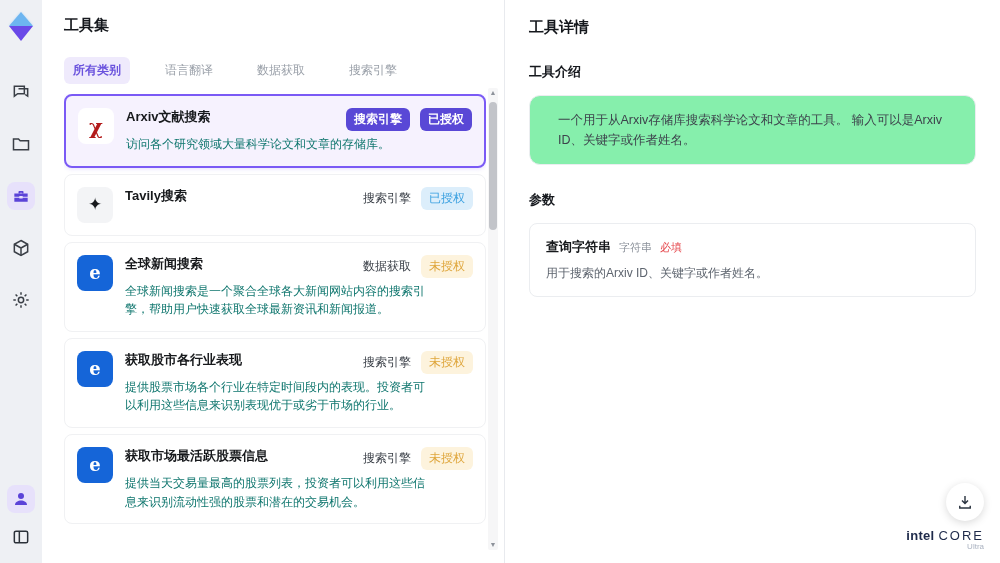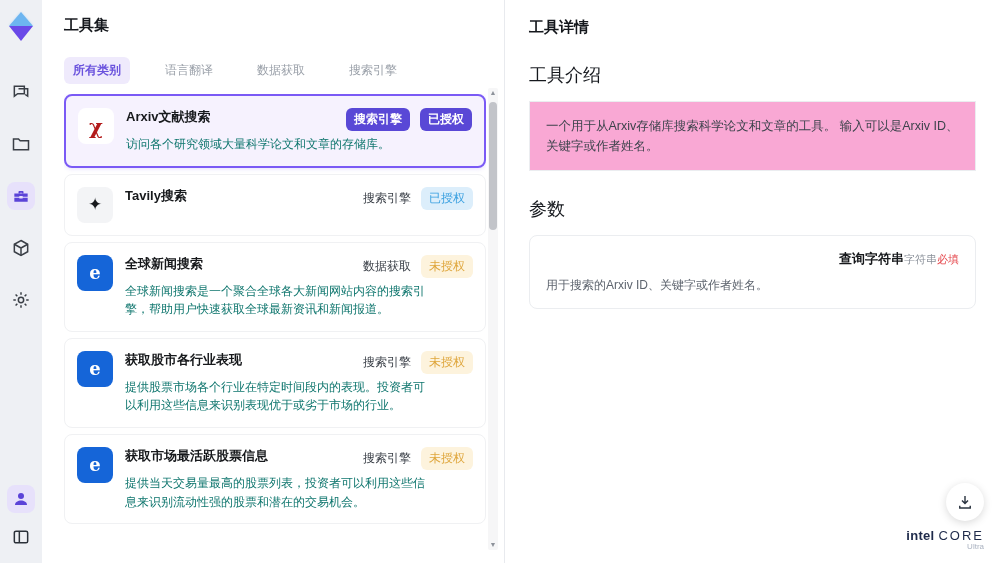--- a/index.html
+++ b/index.html
@@ -48,24 +48,24 @@
   .badge.yellow { background:#fdf3dd; color:#dfa63c; }
 
   
   .scrollbar { position:absolute; right:6px; top:88px; width:10px; height:462px; background:#f6f6f7; border-radius:2px; display:flex; flex-direction:column; align-items:center; }
   .scroll-arrow { font-size:7px; color:#8d929a; line-height:10px; height:10px; cursor:pointer; }
   .scroll-thumb { width:8px; height:128px; background:#c2c4c9; border-radius:4px; margin-top:4px; cursor:pointer; }
 
   
   .detail-panel { flex:1; border-left:1px solid #e8eaee; padding:18px 24px 0 24px; position:relative; }
   .detail-title { font-size:15px; font-weight:bold; color:#15181d; }
-  .section-heading { font-size:18px; font-weight:normal; color:#15181d; margin-top:26px; }
-  .intro-box { margin-top:14px; border:1px solid #ebedf0; border-radius:0; background:#f9a8d4; padding:14px 16px; font-size:12.5px; color:#3d434c; line-height:1.6; }
+  .section-heading { font-size:13px; font-weight:bold; color:#15181d; margin-top:26px; }
+  .intro-box { margin-top:14px; border:1px solid #ebedf0; border-radius:11px; background:#86efac; padding:14px 28px; font-size:12.5px; color:#3d434c; line-height:1.6; }
   .param-box { margin-top:14px; border:1px solid #ebedf0; border-radius:8px; background:#fff; padding:14px 16px; }
-  .param-head { display:flex; align-items:baseline; gap:0;justify-content:flex-end; }
+  .param-head { display:flex; align-items:baseline; gap:8px; }
   .param-name { font-size:13px; font-weight:bold; color:#17191c; }
   .param-type { font-size:11px; color:#8a9099; }
   .param-required { font-size:11px; color:#e5484d; }
   .param-desc { margin-top:8px; font-size:12px; color:#5d646e; line-height:1.5; }
 
   
   .fab { position:absolute; right:16px; bottom:42px; width:38px; height:38px; border-radius:50%; background:#fff;
     box-shadow:0 2px 8px rgba(0,0,0,.15); display:flex; align-items:center; justify-content:center; cursor:pointer; }
   .brand { position:absolute; right:16px; bottom:12px; text-align:right; color:#1e2a4a; }
   .brand .brand-main { font-size:13px; font-weight:bold; letter-spacing:.3px; }

